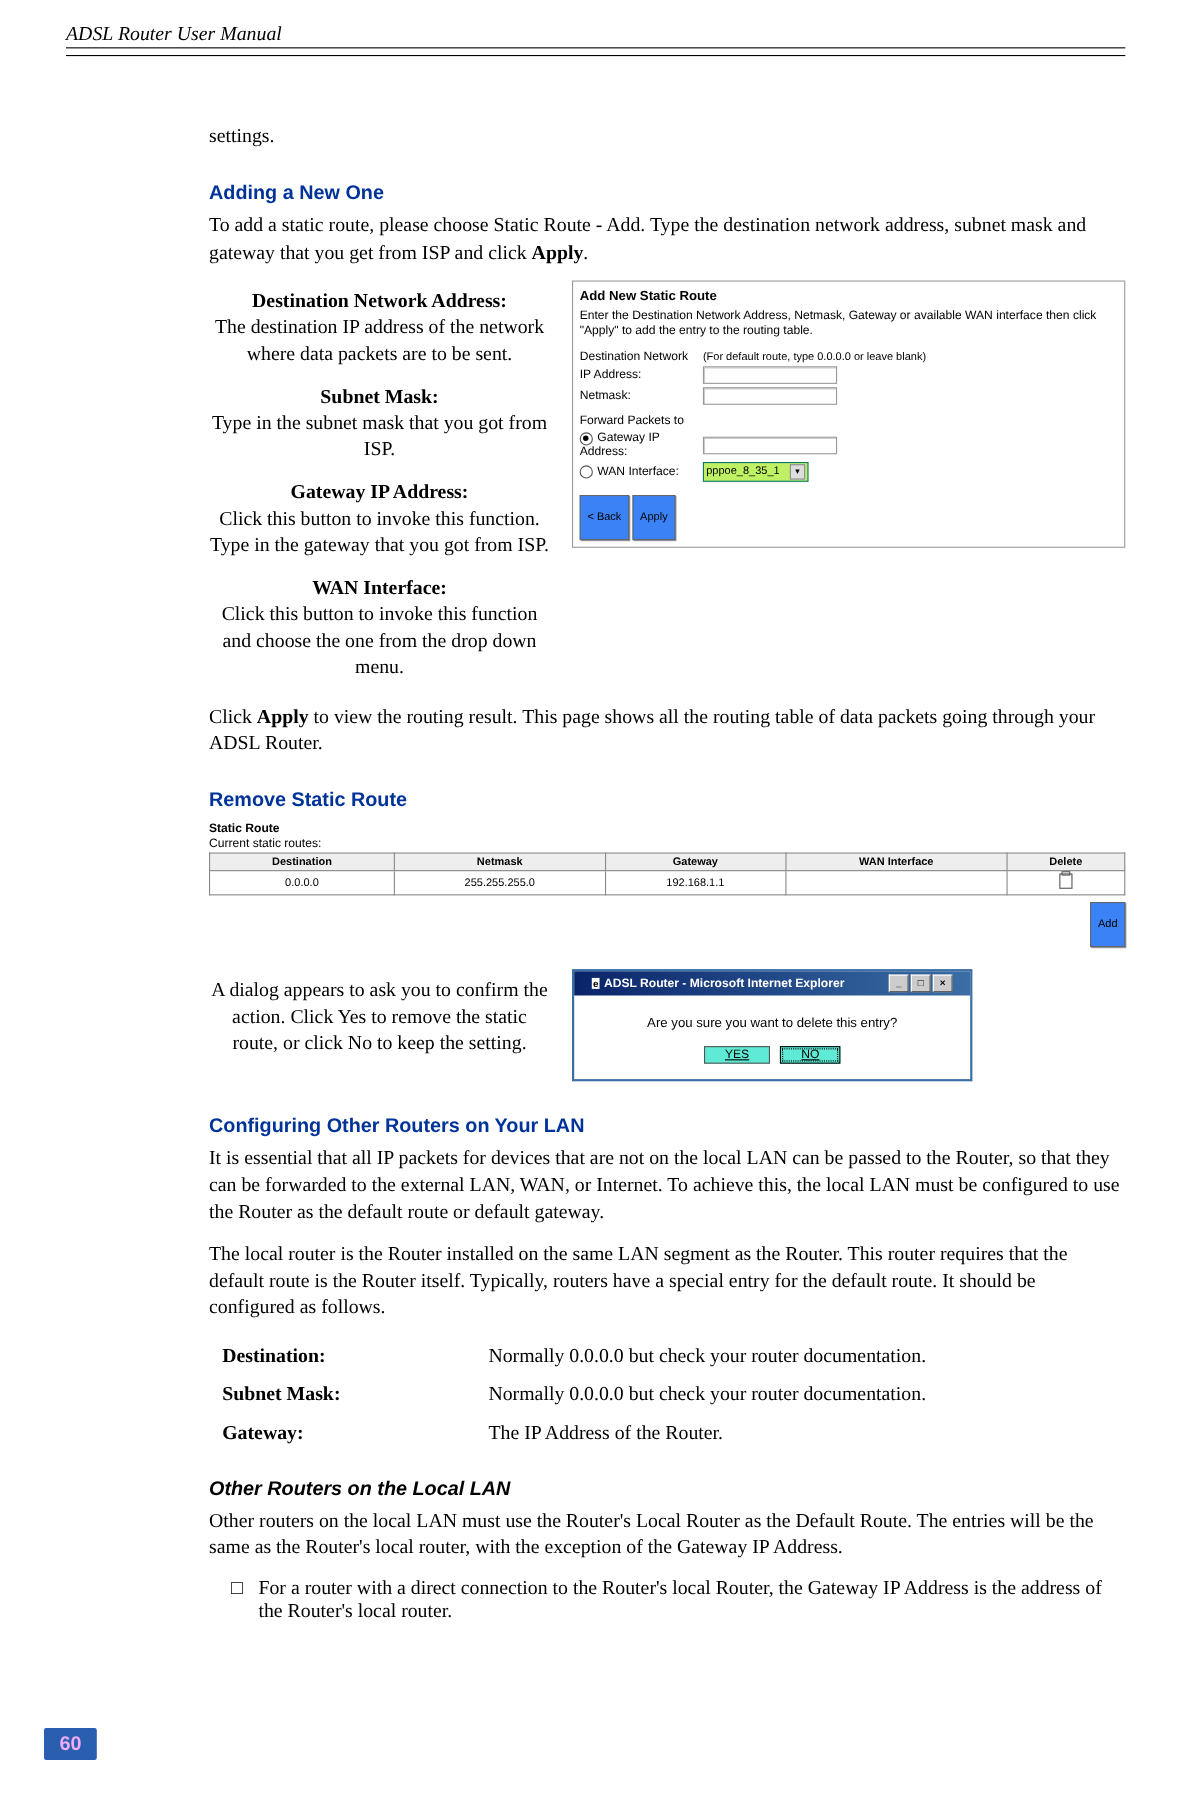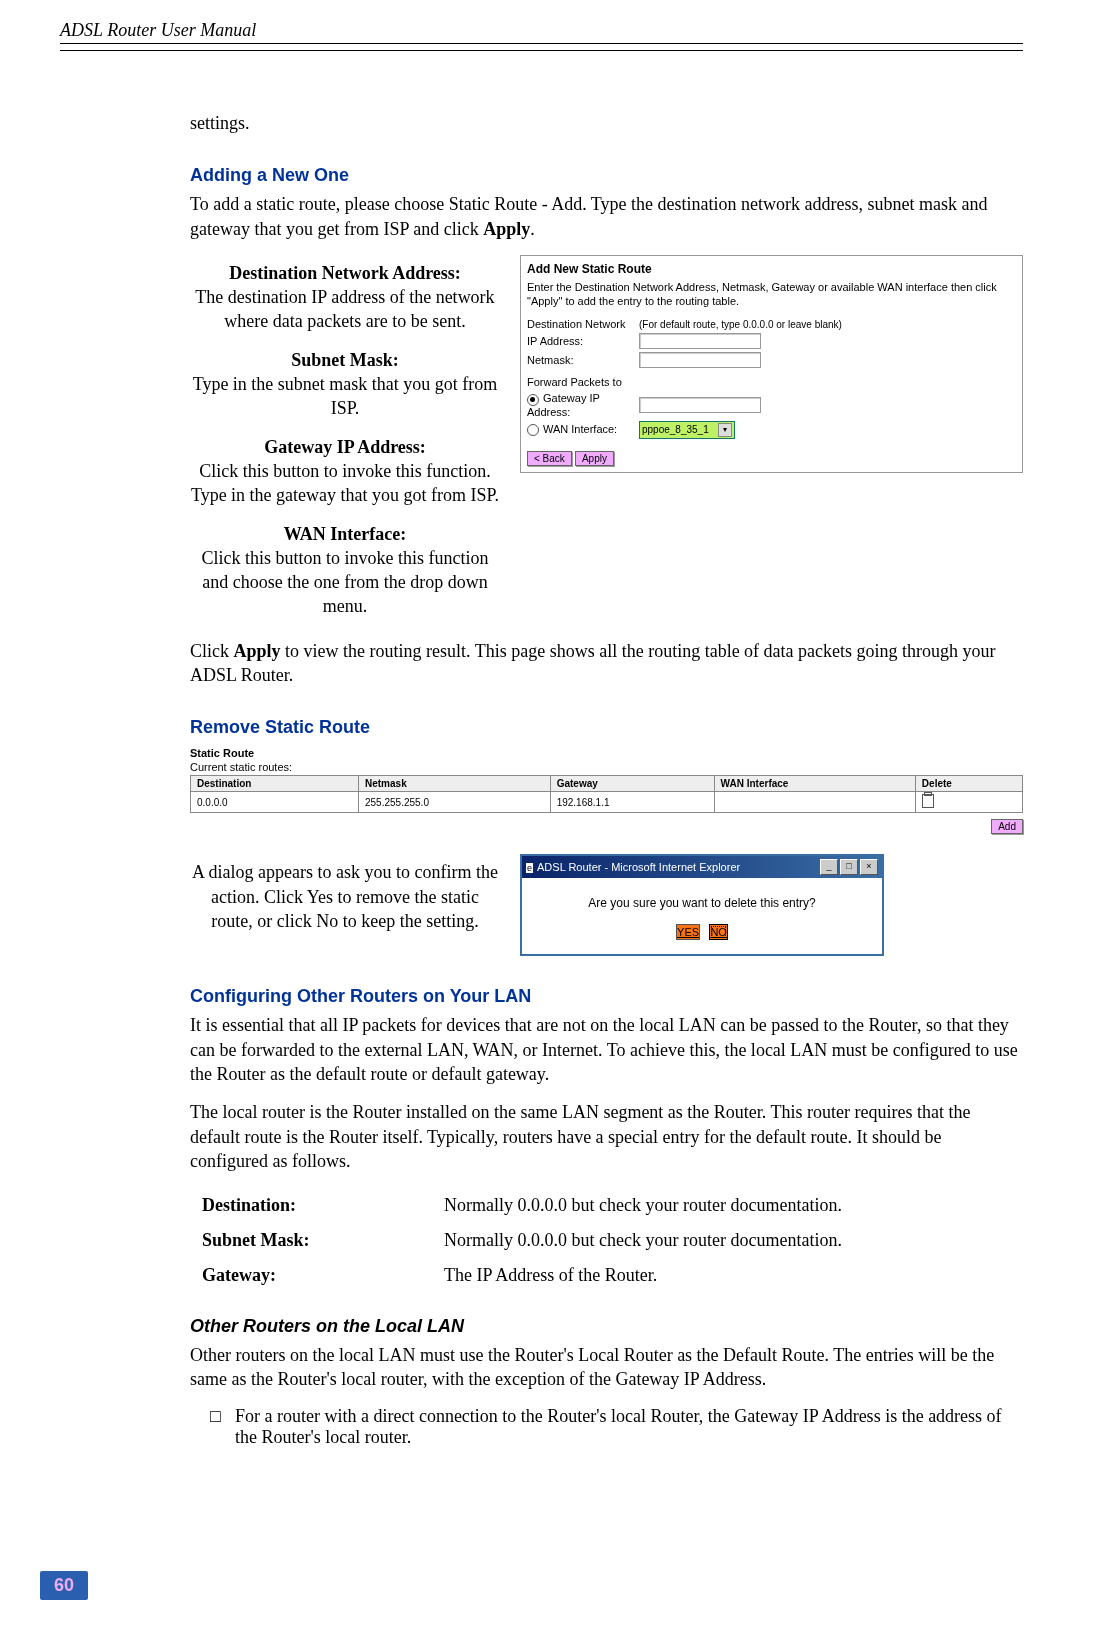--- a/index.html
+++ b/index.html
@@ -86,60 +86,60 @@
   background: #ddd;
   border: 1px solid #888;
   width: 12px;
   height: 12px;
   text-align: center;
   font-size: 8px;
   line-height: 12px;
 }
 .btn {
   border: 1px solid #666;
-  background: #f0abfc;
+  background: #3b82f6;
   font-size: 10px;
-  padding: 1px 6px;
+  padding: 14px 6px;
   display: inline-block;
   box-shadow: 1px 1px 0 #999;
 }
 .radio {
   width: 10px; height: 10px; border: 1px solid #555; border-radius: 50%; display: inline-block; margin-right: 4px; vertical-align: middle;
 }
 .radio.selected::after { content:""; display:block; width:5px; height:5px; background:#000; border-radius:50%; margin:2.3px;}
 .route-table {
   font-family: Arial, sans-serif;
   font-size: 10px;
   margin-top: 4px;
 }
 .route-table table { border-collapse: collapse; width: 100%; }
-.route-table th, .route-table td { border: 1px solid #888; padding: 2px 6px; text-align: left; }
+.route-table th, .route-table td { border: 1px solid #888; padding: 2px 6px; text-align: center; }
 .route-table th { background: #eee; font-weight: bold; }
 .dialog {
   border: 2px solid #3a6ea5;
   font-family: Tahoma, Arial, sans-serif;
   font-size: 12px;
   width: 360px;
   background: #fff;
 }
 .dialog-titlebar {
   background: linear-gradient(to right, #0a246a, #3a6ea5);
   color: #fff;
-  padding: 3px 4px;
+  padding: 3px 16px;
   display: flex;
   align-items: center;
   justify-content: space-between;
-  font-weight: normal;
+  font-weight: bold;
   font-size: 11px;
 }
 .dialog-titlebar .win-icons { display:flex; gap:2px; }
 .win-btn { width:16px; height:14px; background:#ccc; border:1px solid #fff; border-right-color:#555; border-bottom-color:#555; text-align:center; font-size:9px; line-height:12px; color:#000;}
 .dialog-body { padding: 18px 10px 14px 10px; text-align: center; }
 .dialog-buttons { margin-top: 14px; }
-.dialog-buttons .dbtn { display:inline-block; border:1px solid #555; background:#f97316; padding:1px 0; margin:0 3px; font-size:11px;text-decoration:underline;}
+.dialog-buttons .dbtn { display:inline-block; border:1px solid #555; background:#5eead4; padding:1px 18px; margin:0 3px; font-size:11px;text-decoration:underline;}
 .dbtn.selected { border:1px solid #000; outline:1px dotted #000; outline-offset:-3px;}
 .config-table { margin: 10px 0 10px 10px; }
 .config-table td { padding: 6px 20px 6px 0; vertical-align: top; }
 .config-table td:first-child { font-weight: bold; width: 220px; }
 .bullet-item { display:flex; margin:8px 0 8px 20px; }
 .bullet-marker { width: 30px; }
 .page-num {
   position: absolute;
   bottom: 20px;
   left: 40px;

